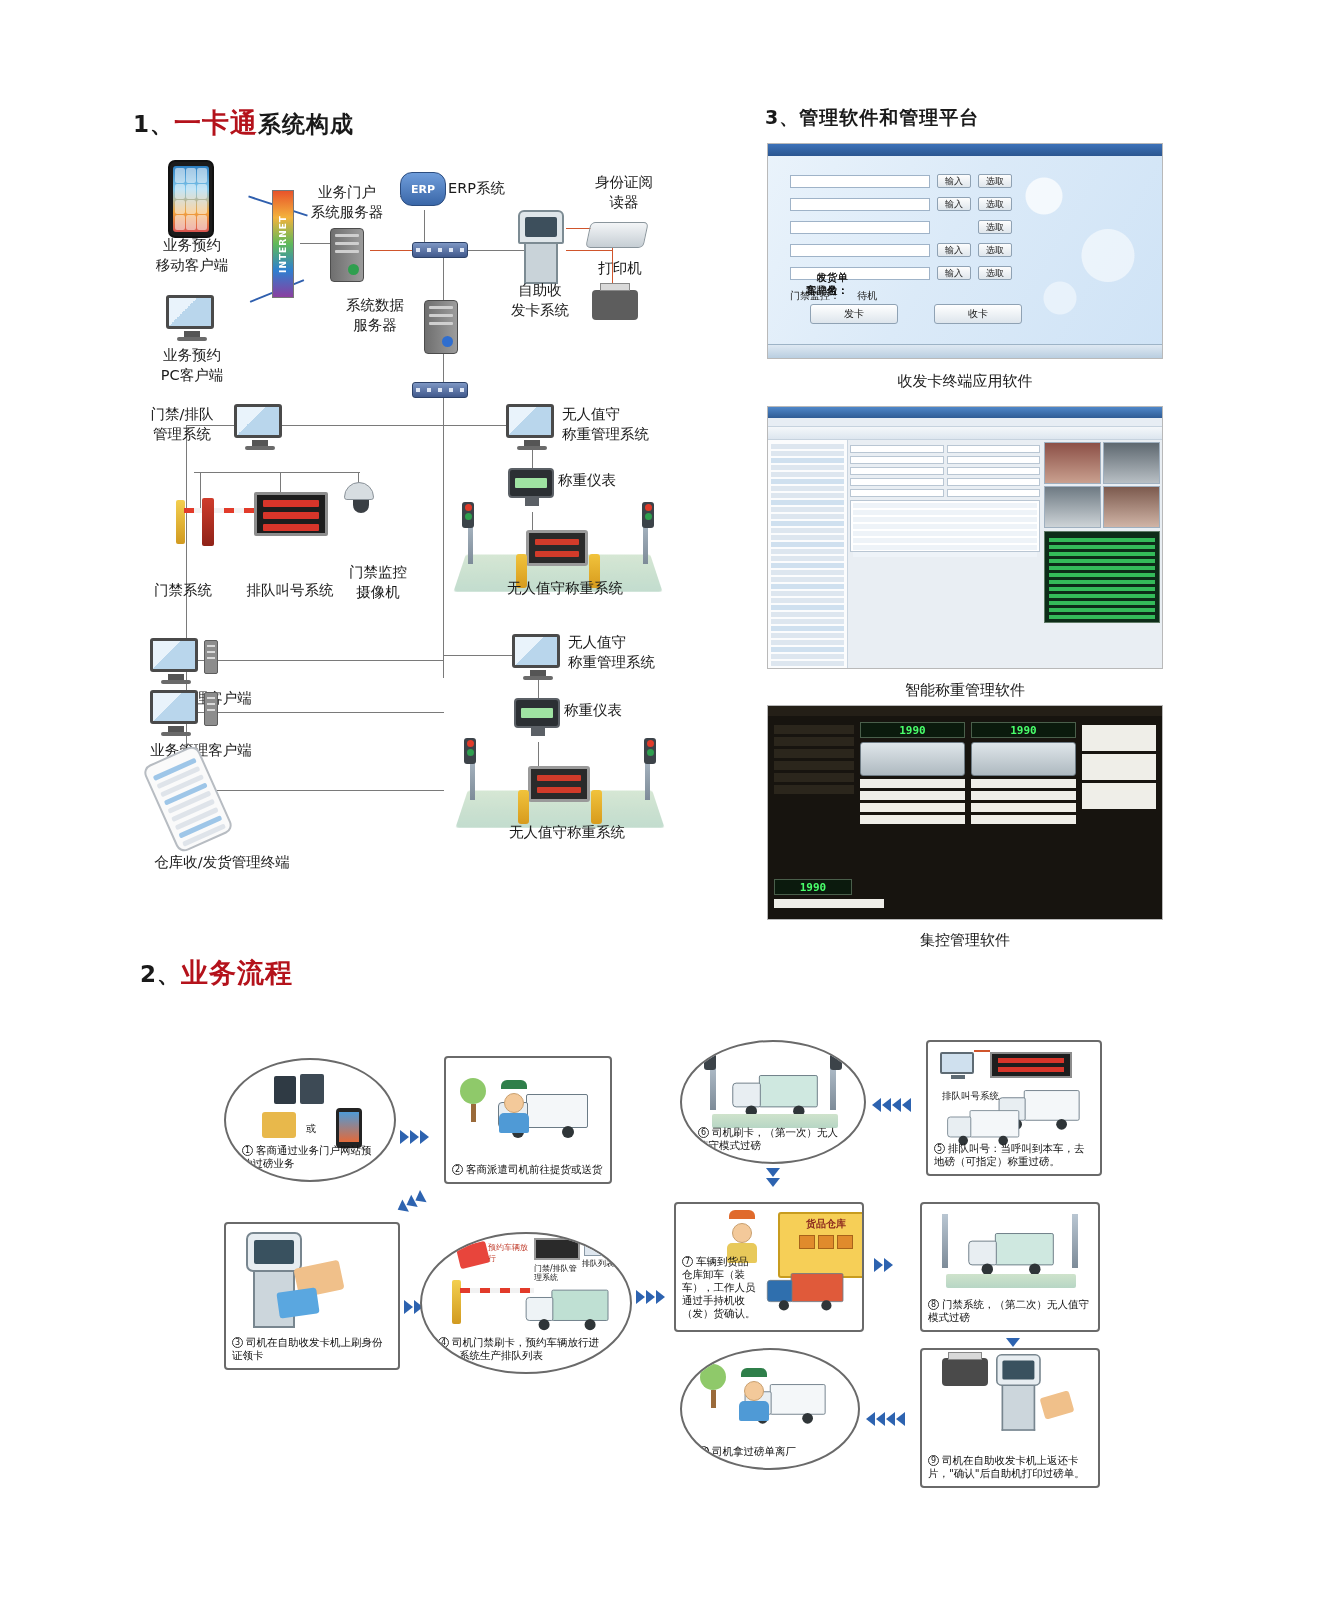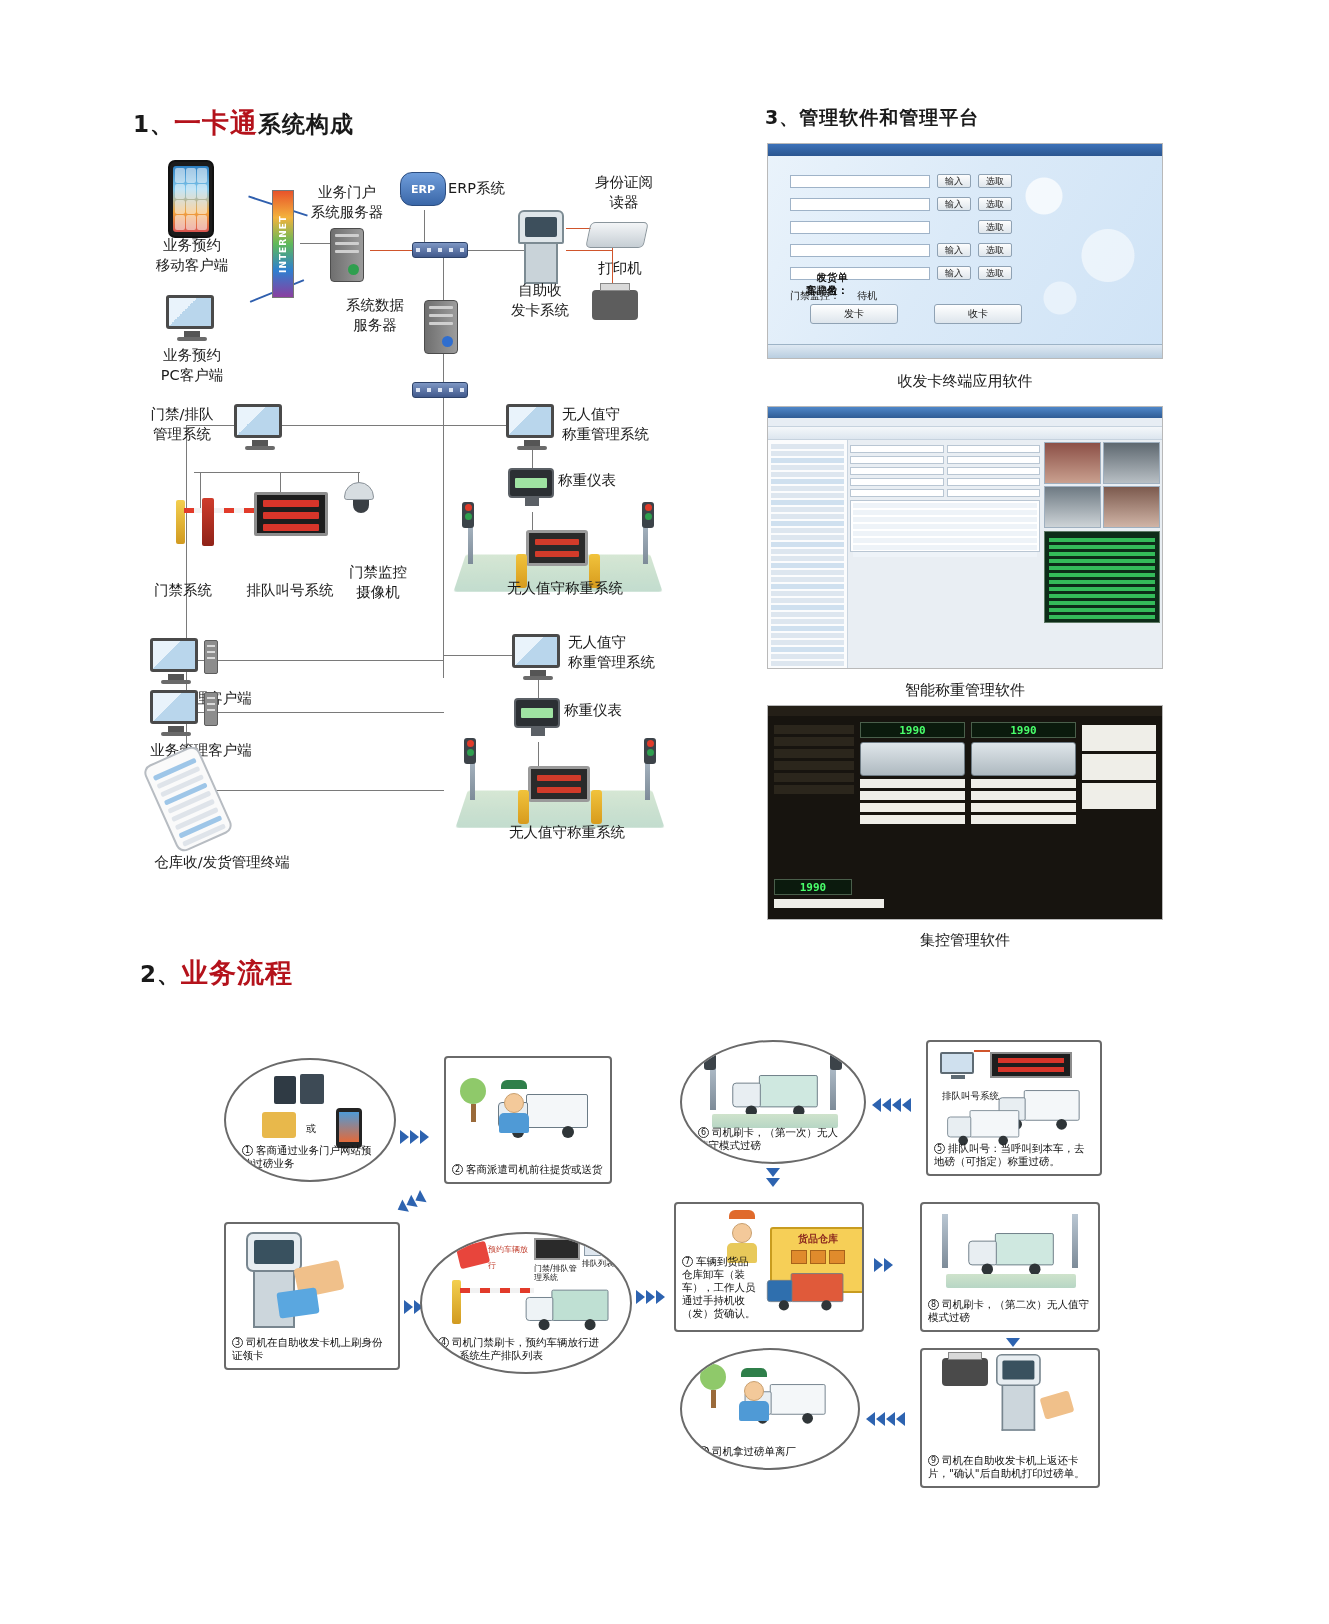--- a/index.html
+++ b/index.html
@@ -906,21 +906,21 @@
       </div>
     </div>
 
     <div class="arrow down" style="left:766px; top:1168px;">
         <span></span>
         <span></span>
       </div>
 
     <div class="rect" style="left:674px; top:1202px; width:190px; height:130px;">
       <div class="art">
-        <div class="warehouse" style="left:94px; top:8px;margin-top:15px;">
+        <div class="warehouse" style="left:102px; top:8px;">
           <div class="sign">货品仓库</div>
           <div class="boxes">
               <i></i>
               <i></i>
               <i></i>
             </div>
         </div>
         <div class="driver" style="left:46px; top:6px;">
             <div class="cap2" style="background:#e06a2c;"></div>
             <div class="head"></div>
@@ -949,21 +949,21 @@
         <div style="position:absolute; right:20px; top:10px; width:6px; height:54px; background:linear-gradient(#b9c6d2,#7d8b98);"></div>
         <div class="vantruck" style="left:44px; top:26px; transform:scale(.95);">
           <div class="bx" style="background:#cfe8e0;"></div>
             <div class="cab"></div>
           <div class="w" style="left:14px;"></div>
             <div class="w" style="left:64px;"></div>
         </div>
         <div style="position:absolute; left:24px; top:70px; width:130px; height:14px; background:linear-gradient(#cfe3cc,#b7d6c5); border-radius:2px;"></div>
       </div>
       <div class="cap">
-        <span class="badge">8</span><span>司机刷卡，（第二次）无人值守模式过磅</span>
+        <span class="badge">8</span><span>门禁系统，（第二次）无人值守模式过磅</span>
       </div>
     </div>
 
     <div class="arrow down" style="left:1006px; top:1338px;">
         <span></span>
         <span></span>
       </div>
 
     <div class="rect" style="left:920px; top:1348px; width:180px; height:140px;">
       <div class="art">
@@ -1036,21 +1036,21 @@
 
     <div class="arrow" style="left:404px; top:1300px;">
         <span></span>
         <span></span>
         <span></span>
       </div>
 
     <div class="oval" style="left:420px; top:1232px; width:212px; height:142px;">
       <div class="art">
         <div style="position:absolute; left:36px; top:10px; width:30px; height:22px; background:#e8453c; border-radius:3px; transform:rotate(-14deg);"></div>
-        <div style="position:absolute; left:66px; top:8px; font-size:8px; color:#c03b2a; line-height:16px; width:42px;">预约车辆放行</div>
+        <div style="position:absolute; left:66px; top:8px; font-size:8px; color:#c03b2a; line-height:11px; width:42px;">预约车辆放行</div>
         <div style="position:absolute; left:112px; top:4px; width:46px; height:22px; background:#2a2a2a; border:2px solid #9a9a9a;"></div>
         <div style="position:absolute; left:112px; top:30px; font-size:8px; color:#111; width:46px; line-height:9px;">门禁/排队管理系统</div>
         <div style="position:absolute; left:162px; top:6px; width:40px; height:16px; background:#dfe7ef; border:1px solid #8a99a6;"></div>
         <div style="position:absolute; left:160px; top:24px; font-size:8px; color:#111;">排队列表</div>
         <div class="gatearm" style="left:30px; top:46px;">
             <div class="b"></div>
             <div class="arm"></div>
           </div>
         <div class="vantruck" style="left:100px; top:52px; transform:scale(.92);">
           <div class="bx" style="background:#bfe0d3;"></div>

